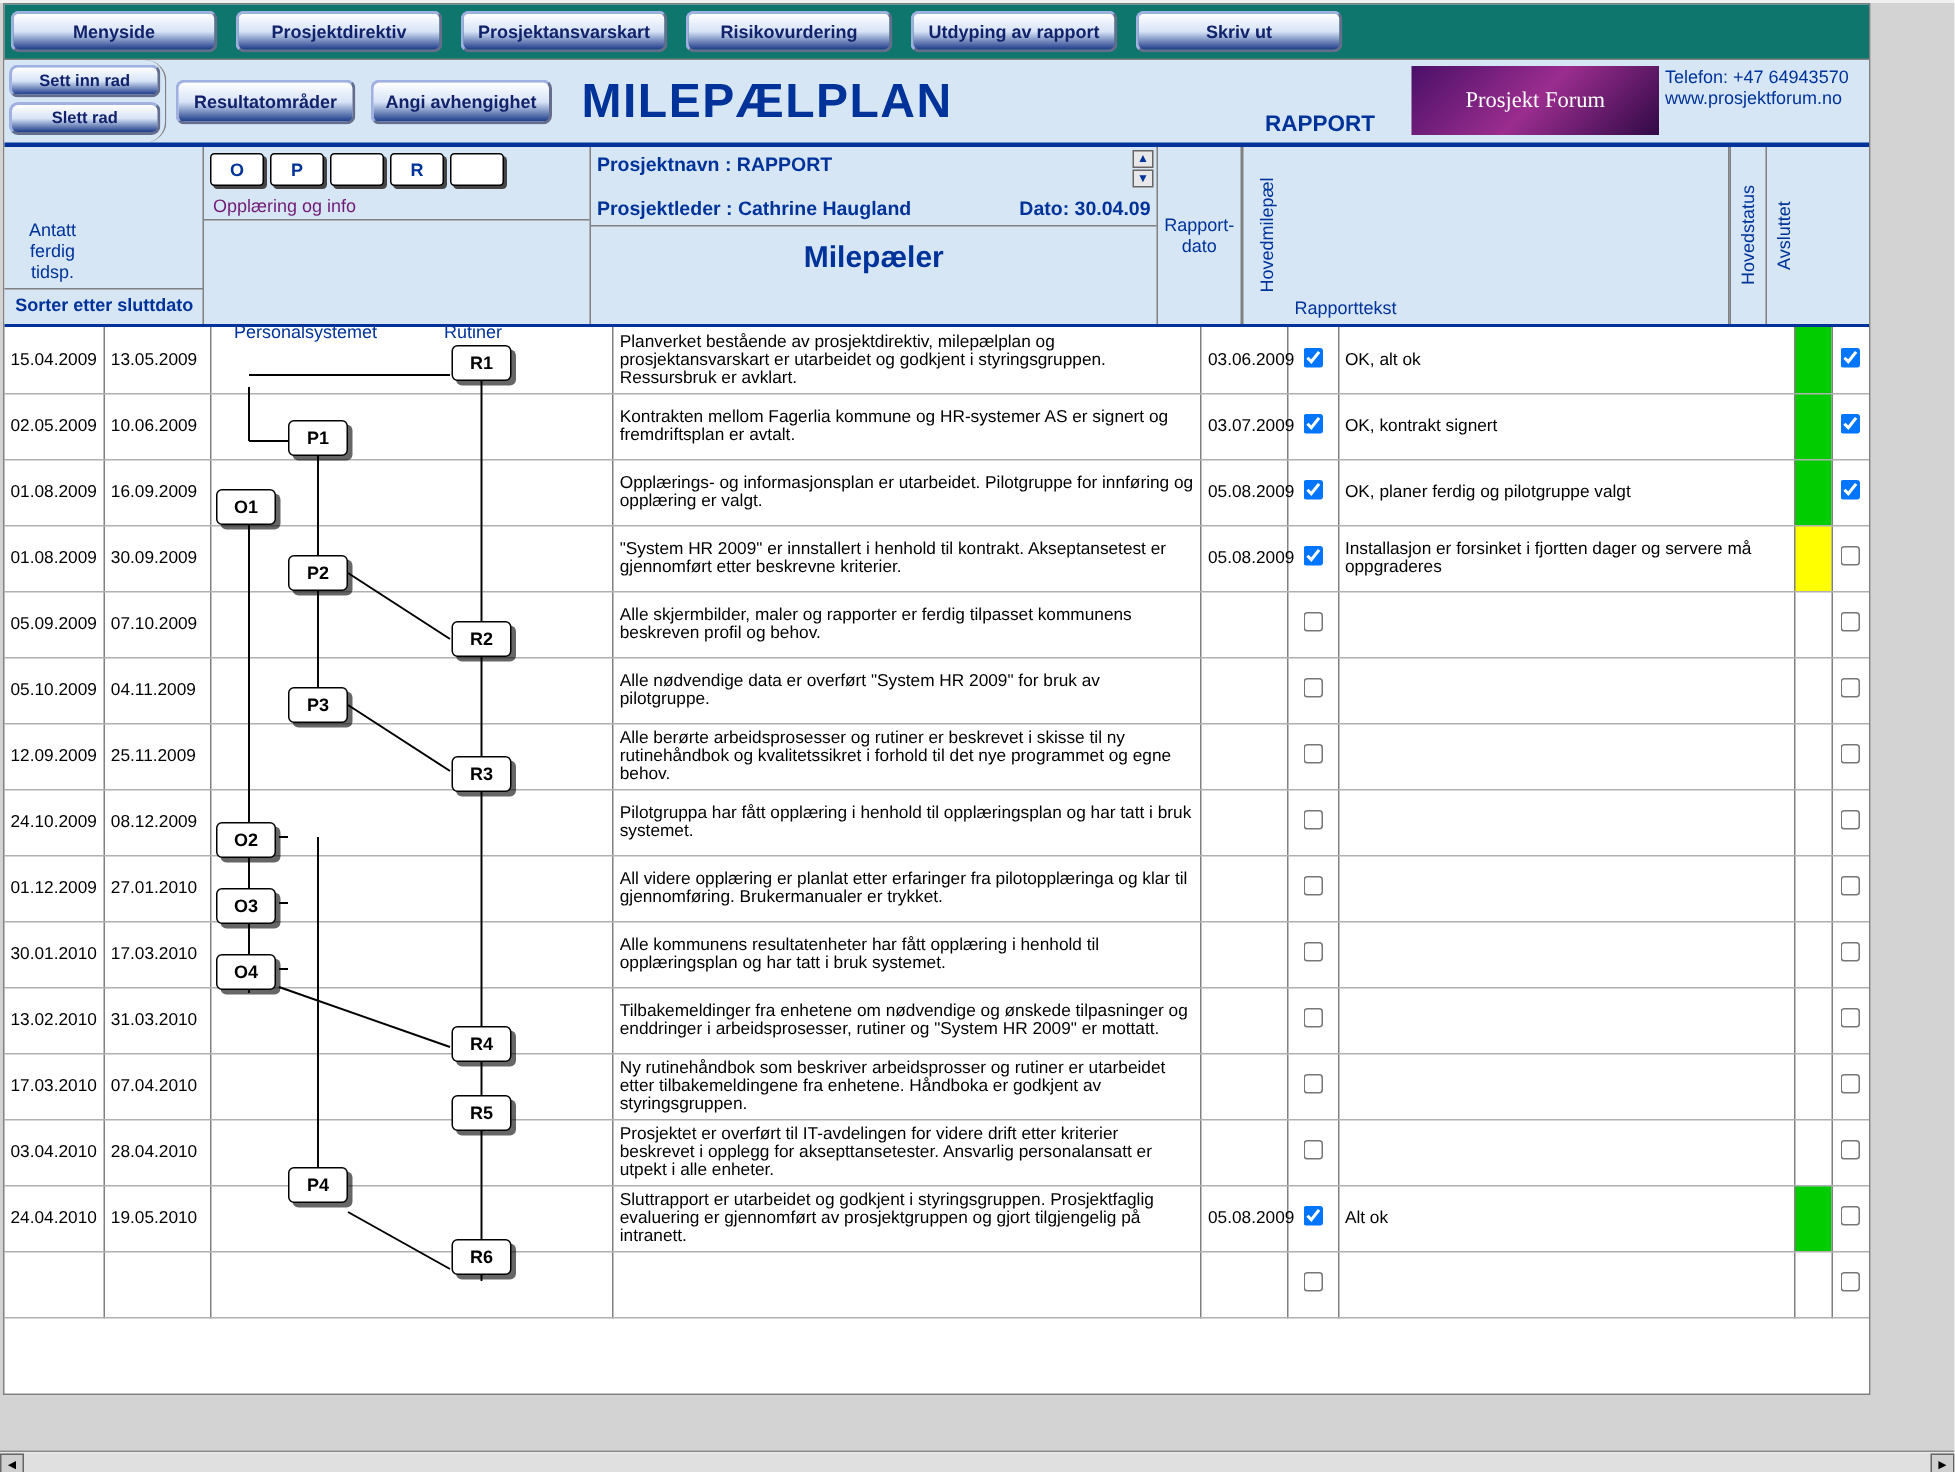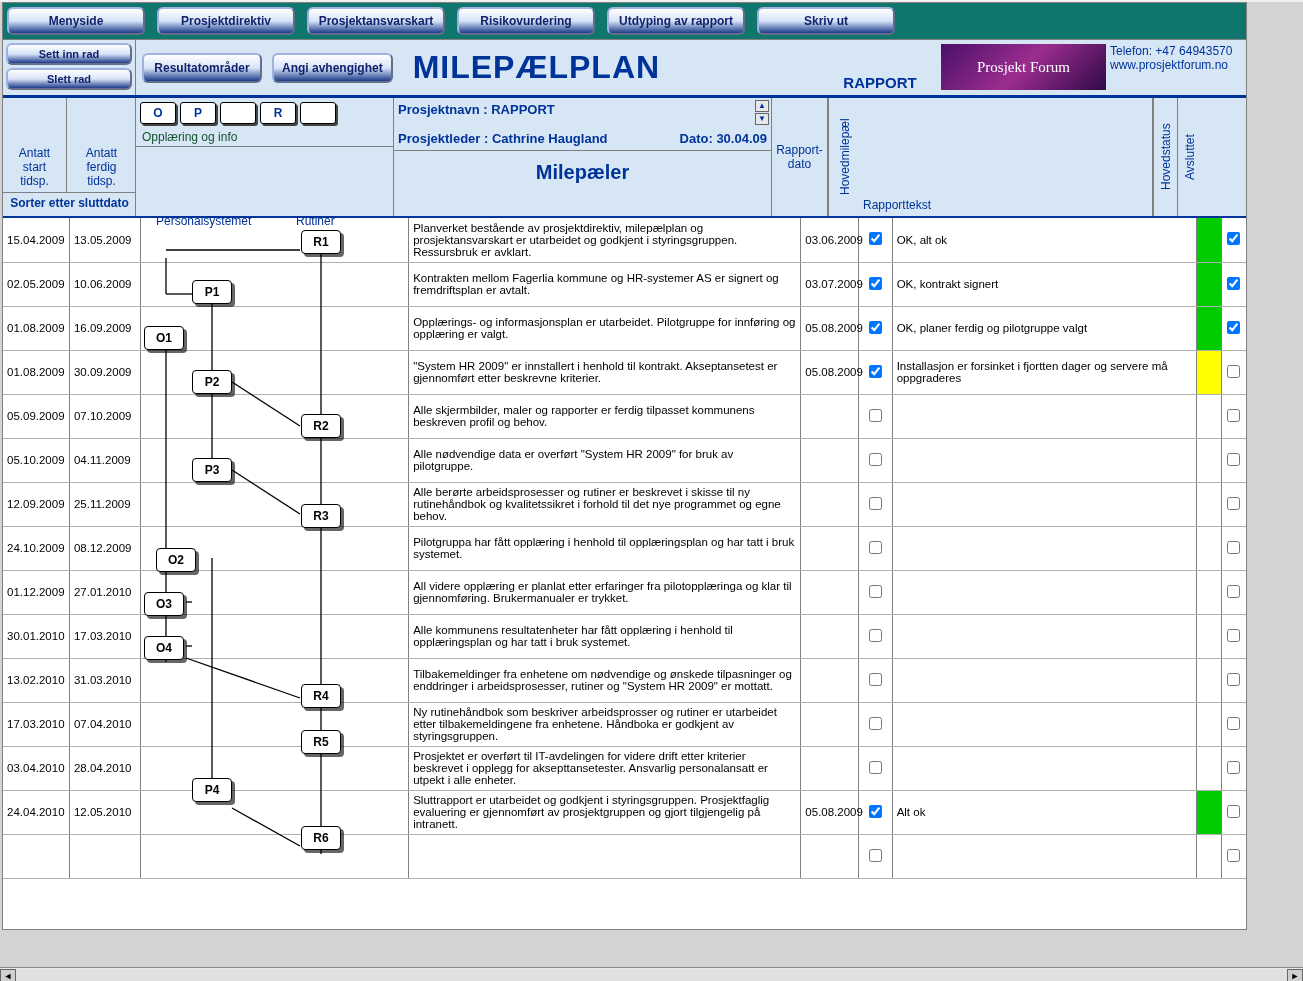--- a/index.html
+++ b/index.html
@@ -21,21 +21,21 @@
     cursor: pointer;
     font-size: 12px;
     display: flex;
     align-items: center;
     justify-content: center;
   }
   .btn3d.small { min-width: 80px; height: 22px; font-size: 11px; padding: 2px 4px;}
   .btn3d.med { min-width: 120px; height: 30px;}
 
   .header-row { display: flex; height: 58px; border-bottom: 3px solid #003399; background: #d7e6f5; }
-  .hdr-left { width: 133px; display:flex; flex-direction:column; gap:3px; padding:3px; border-right:1px solid #808080;}
+  .hdr-left { width: 108px; display:flex; flex-direction:column; gap:3px; padding:3px; border-right:1px solid #808080;border-radius:14px;}
   .hdr-mid { flex:1; display:flex; align-items:center; gap:10px; padding:0 6px;}
   .hdr-title { font-size: 32px; font-weight: bold; color:#003399; letter-spacing:1px; margin-left:10px;}
   .hdr-rapport { width: 90px; text-align:center; align-self:flex-end; font-size:15px; color:#003399; font-weight:bold; padding-bottom:4px; margin-left:auto; margin-right:10px;}
   .hdr-logo { width: 165px; height: 46px; background: linear-gradient(135deg, #4a1068, #9b2d8f,#300a46); color:#fff; display:flex; align-items:center; justify-content:center; font-size:15px; font-family:'Times New Roman',serif; margin-top:4px;}
   .hdr-contact { width:140px; font-size:12px; color:#003399; padding:4px;}
 
   .subheader {
     display: grid;
     grid-template-columns: 64px 69px 258px 378px 56px 32px 293px 24px 24px;
     border-bottom: 2px solid #003399;
@@ -110,35 +110,34 @@
       <div class="hdr-contact">
         <div>Telefon: +47 64943570</div>
         <div>www.prosjektforum.no</div>
       </div>
     </div>
   </div>
 
   <div class="subheader">
 
     <div class="sh-sorted" style="grid-column:1/3; display:grid; grid-template-columns:64px 69px; grid-template-rows:1fr 24px; padding:0;">
-      <div class="sh-start" style="border-right:1px solid #808080; padding:4px;">Antatt start tidsp.</div>
       <div class="sh-end" style="padding:4px;">Antatt ferdig tidsp.</div>
       <div style="grid-column:1/3; border-top:1px solid #808080; text-align:center; font-weight:bold; color:#003399; padding:3px; cursor:pointer;">Sorter etter sluttdato</div>
     </div>
 
     <div style="padding:0; display:flex; flex-direction:column;">
       <div class="sh-codes" style="flex:0;">
         <div class="code-row">
           <div class="code-box">O</div>
           <div class="code-box">P</div>
           <div class="code-box"></div>
           <div class="code-box">R</div>
           <div class="code-box"></div>
         </div>
-        <div style="padding:2px 6px; color:#14532d;">Opplæring og info</div>
+        <div style="padding:2px 6px; color:#701a75;">Opplæring og info</div>
       </div>
       <div style="flex:1; position:relative;">
         <div class="col-labels">
           <span style="position:absolute; left:20px;">Personalsystemet</span>
           <span style="position:absolute; left:160px;">Rutiner</span>
         </div>
       </div>
     </div>
 
     <div class="sh-proj" style="padding:0;">
@@ -319,21 +318,21 @@
               <td class="c-diag"></td>
               <td class="c-desc">Prosjektet er overført til IT-avdelingen for videre drift etter kriterier beskrevet i opplegg for aksepttansetester. Ansvarlig personalansatt er utpekt i alle enheter.</td>
               <td class="c-rdate"></td>
               <td class="c-hm"><input type="checkbox" class="chk" style=""></td>
               <td class="c-txt"></td>
               <td class="c-hs "></td>
               <td class="c-av"><input type="checkbox" class="chk" style=""></td>
             </tr>
             <tr>
               <td class="c-date">24.04.2010</td>
-              <td class="c-date2">12.05.2010</td>
+              <td class="c-date2">19.05.2010</td>
               <td class="c-diag"></td>
               <td class="c-desc">Sluttrapport er utarbeidet og godkjent i styringsgruppen. Prosjektfaglig evaluering er gjennomført av prosjektgruppen og gjort tilgjengelig på intranett.</td>
               <td class="c-rdate">05.08.2009</td>
               <td class="c-hm"><input type="checkbox" class="chk" checked="" style=""></td>
               <td class="c-txt">Alt ok</td>
               <td class="c-hs green"></td>
               <td class="c-av"><input type="checkbox" class="chk" style=""></td>
             </tr>
             <tr>
               <td class="c-date"></td>
@@ -371,21 +370,21 @@
       </g>
     </svg>
     <div style="position:absolute; left:133px; top:0; width:258px; height:700px;">
       <div class="node" style="left:165px; top:12px;">R1</div>
       <div class="node" style="left:56px; top:62px;">P1</div>
       <div class="node" style="left:8px;  top:108px;">O1</div>
       <div class="node" style="left:56px; top:152px;">P2</div>
       <div class="node" style="left:165px;top:196px;">R2</div>
       <div class="node" style="left:56px; top:240px;">P3</div>
       <div class="node" style="left:165px;top:286px;">R3</div>
-      <div class="node" style="left:20px;  top:330px;">O2</div>
+      <div class="node" style="left:8px;  top:330px;">O2</div>
       <div class="node" style="left:8px;  top:374px;">O3</div>
       <div class="node" style="left:8px;  top:418px;">O4</div>
       <div class="node" style="left:165px;top:466px;">R4</div>
       <div class="node" style="left:165px;top:512px;">R5</div>
       <div class="node" style="left:56px; top:560px;">P4</div>
       <div class="node" style="left:165px;top:608px;">R6</div>
     </div>
   </div>
 
 </div>

